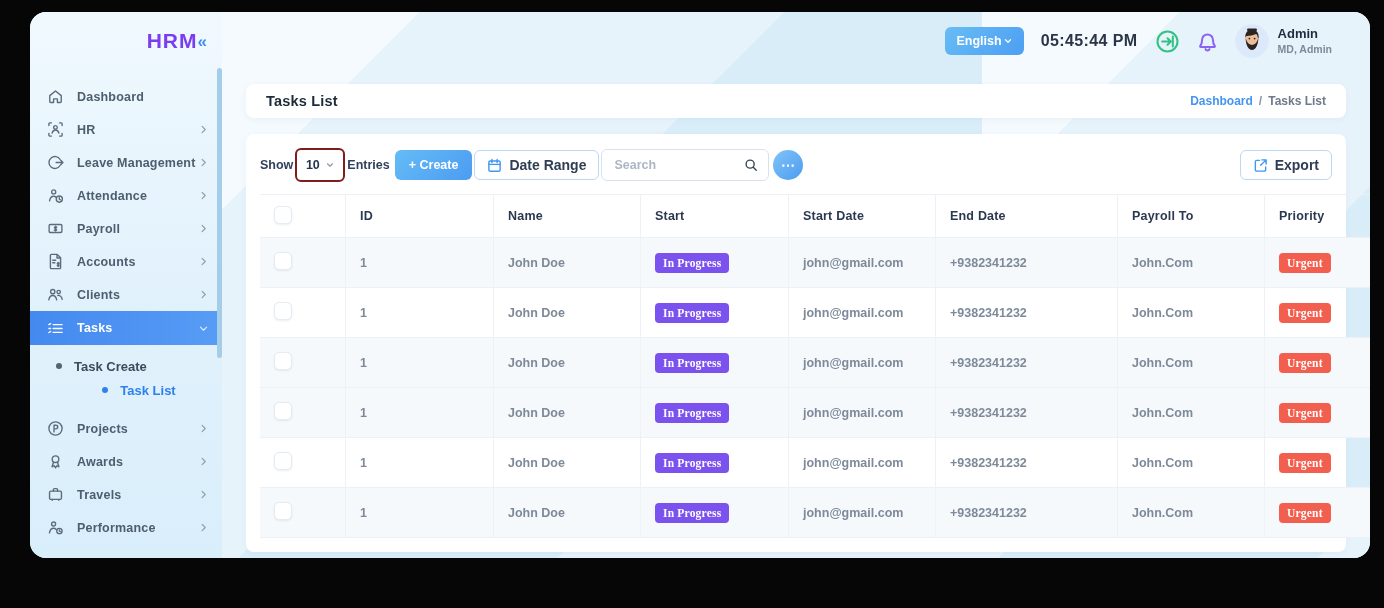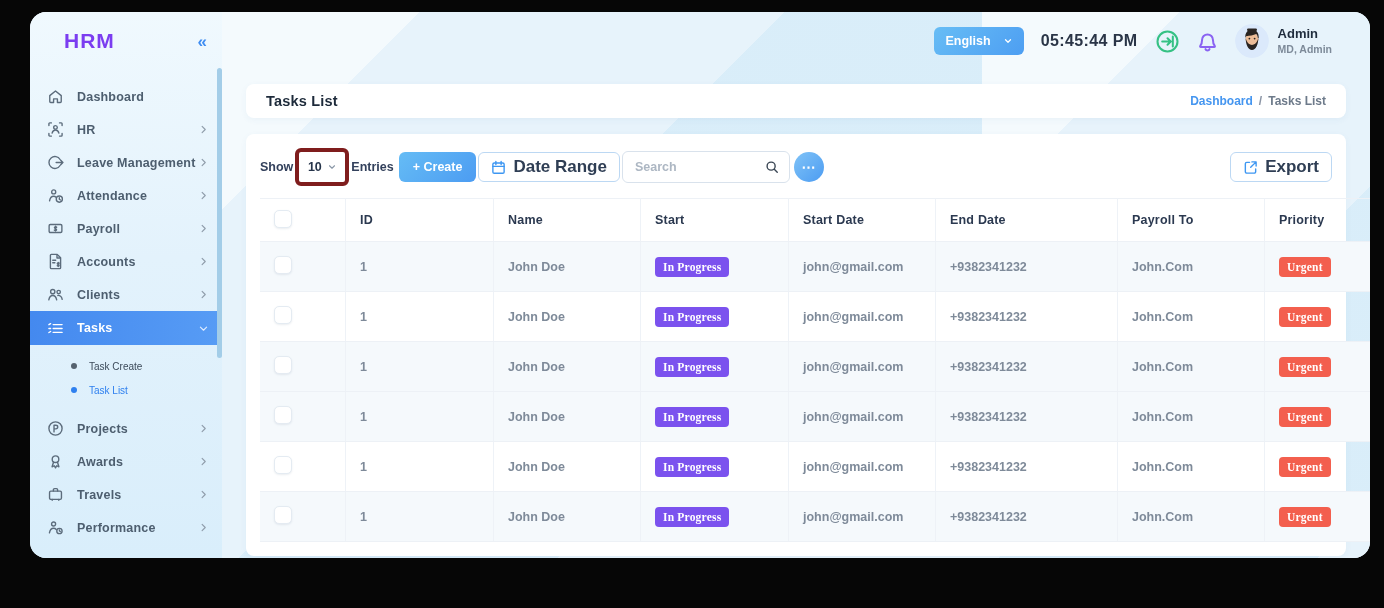--- a/index.html
+++ b/index.html
@@ -3,55 +3,55 @@
 <meta charset="utf-8">
 <style>
   html,body{margin:0;padding:0;}
   body{width:1384px;height:608px;background:#060606;position:relative;overflow:hidden;
        font-family:"Liberation Sans","DejaVu Sans",sans-serif;}
   .window{position:absolute;left:30px;top:12px;width:1340px;height:546px;border-radius:16px;
           overflow:hidden;background:#e7f3fb;}
   
   .sidebar{position:absolute;left:0;top:0;bottom:0;width:192px;z-index:3;
            background:linear-gradient(180deg,#f0f9fe 0%,#e3f2fc 45%,#d9eefb 100%);}
-  .sb-logo{height:58px;display:flex;align-items:center;justify-content:space-between;
+  .sb-logo{height:58px;display:flex;align-items:center;justify-content:flex-end;
            padding:0 15px 0 34px;}
   .logo-text{color:#7b3df0;font-size:21px;font-weight:800;letter-spacing:1px;}
   .collapse{color:#3e8df2;font-size:17px;font-weight:700;cursor:pointer;line-height:1;}
   .sb-menu{padding-top:10px;}
   .sb-item{height:33px;display:flex;align-items:center;padding:0 13px 0 17px;color:#4d5e6f;
            font-size:12.5px;font-weight:700;letter-spacing:.2px;cursor:pointer;}
   .sb-ic{width:17px;height:17px;margin-right:13px;color:#5c6c7c;flex:none;display:flex;}
   .sb-ic svg{width:100%;height:100%;}
   .sb-label{flex:1;white-space:nowrap;}
   .sb-chev{width:11px;height:11px;color:#909dab;display:flex;flex:none;}
   .sb-chev svg{width:100%;height:100%;}
   .sb-chev.down{transform:rotate(90deg);}
   .sb-item.active{background:linear-gradient(90deg,#4489ef,#579cf5);color:#fff;height:34px;}
   .sb-item.active .sb-ic{color:#fff;}
   .sb-item.active .sb-chev{color:#ddebff;}
   .sb-sub{padding:9px 0 10px;}
-  .sb-sub-item{height:24px;display:flex;align-items:center;padding-left:41px;font-size:10px;
-               font-weight:400;color:#3c4a5a;cursor:pointer;}
+  .sb-sub-item{height:24px;display:flex;align-items:center;padding-left:26px;font-size:13px;
+               font-weight:700;color:#3c4a5a;cursor:pointer;}
   .sb-sub-item .dot{width:6px;height:6px;border-radius:50%;background:#55626f;margin-right:12px;flex:none;}
-  .sb-sub-item.active{color:#2f80ef;}
+  .sb-sub-item.active{color:#2f80ef;justify-content:center;}
   .sb-sub-item.active .dot{background:#2f80ef;}
   .sb-scrollbar{position:absolute;right:0;top:56px;width:5px;height:290px;background:#a3cde8;
                 border-radius:3px;z-index:4;}
   
   .main{position:absolute;left:192px;top:0;right:0;bottom:0;
         background:
           linear-gradient(135deg, rgba(255,255,255,.55) 0 13%, rgba(255,255,255,0) 13% 37%,
                           rgba(186,223,246,.30) 37% 58%, rgba(255,255,255,0) 58%) 0 0/760px 760px,
           #e7f3fb;}
   .topbar{height:58px;display:flex;align-items:center;justify-content:flex-end;gap:15px;
           padding-right:38px;}
   .lang-btn{height:28px;padding:0 11px;border-radius:6px;cursor:pointer;
             background:linear-gradient(135deg,#67bdf5,#4d9ef2);color:#fff;font-size:12.5px;
-            font-weight:700;display:flex;align-items:center;gap:12px;}
+            font-weight:700;display:flex;align-items:center;gap:1px;}
   .lang-btn .chev{width:10px;height:10px;display:flex;}
   .time{font-size:16px;font-weight:800;color:#2a3547;letter-spacing:.4px;margin:0 2px;}
   .hicon{width:25px;height:25px;display:flex;cursor:pointer;}
   .hicon svg{width:100%;height:100%;}
   .profile{display:flex;align-items:center;gap:9px;cursor:pointer;}
   .avatar{width:34px;height:34px;border-radius:50%;overflow:hidden;flex:none;}
   .user-name{font-size:13px;font-weight:800;color:#1f2c3d;line-height:1.25;}
   .user-role{font-size:10.5px;color:#7d8a99;font-weight:600;line-height:1.25;}
   .content{padding:14px 24px 0;}
   .title-card{height:34px;background:#fff;border-radius:8px;display:flex;align-items:center;
@@ -59,29 +59,29 @@
   .page-title{font-size:14.5px;font-weight:800;color:#1d2a3a;letter-spacing:.2px;}
   .breadcrumb{font-size:12px;font-weight:600;display:flex;gap:6px;align-items:center;}
   .breadcrumb .link{color:#4596f0;cursor:pointer;}
   .breadcrumb .sep{color:#8b95a5;}
   .breadcrumb .current{color:#6d7a8a;}
   .main-card{margin-top:16px;background:#fff;border-radius:8px;padding:14px;
              box-shadow:0 2px 6px rgba(70,120,170,.06);}
   
   .toolbar{display:flex;align-items:center;gap:2px;justify-content:space-between;}
   .tb-label{font-size:12.5px;font-weight:700;color:#33415c;}
-  .page-size{width:46px;height:30px;border:4px solid #7f1d1d;border-radius:6px;display:flex;
+  .page-size{width:46px;height:30px;border:2px solid #7f1d1d;border-radius:6px;display:flex;
              align-items:center;justify-content:center;gap:5px;font-size:12.5px;font-weight:700;
              color:#26344a;cursor:pointer;background:#fff;}
   .page-size .chev{width:10px;height:10px;display:flex;color:#8b98a8;}
   .btn-create{height:30px;padding:0 14px;border:0;border-radius:6px;cursor:pointer;
               background:linear-gradient(135deg,#65bcf5,#4c9cf2);color:#fff;font-size:12.5px;
               font-weight:700;display:flex;align-items:center;margin-left:3px;font-family:inherit;}
   .btn-outline{height:30px;padding:0 12px;border:1px solid #bcd8f3;border-radius:6px;cursor:pointer;
-               background:#fff;color:#2f3e54;font-size:17px;font-weight:700;display:flex;
+               background:#fff;color:#2f3e54;font-size:14px;font-weight:700;display:flex;
                align-items:center;gap:7px;font-family:inherit;}
   .btn-outline .bic{width:15px;height:15px;display:flex;color:#3e97f2;}
   .search{width:146px;height:30px;border:1px solid #d9e2ec;border-radius:6px;display:flex;
           align-items:center;padding:0 10px;gap:8px;background:#fff;}
   .search input{border:0;outline:0;flex:1;font-size:12.5px;color:#425060;min-width:0;
                 font-family:inherit;background:transparent;}
   .search input::placeholder{color:#adb7c3;font-weight:600;}
   .search .sic{width:14px;height:14px;display:flex;color:#3a4654;cursor:pointer;}
   .round-btn{width:30px;height:30px;border-radius:50%;border:0;cursor:pointer;
              background:linear-gradient(135deg,#80c3f7,#4c9cf2);color:#fff;display:flex;

